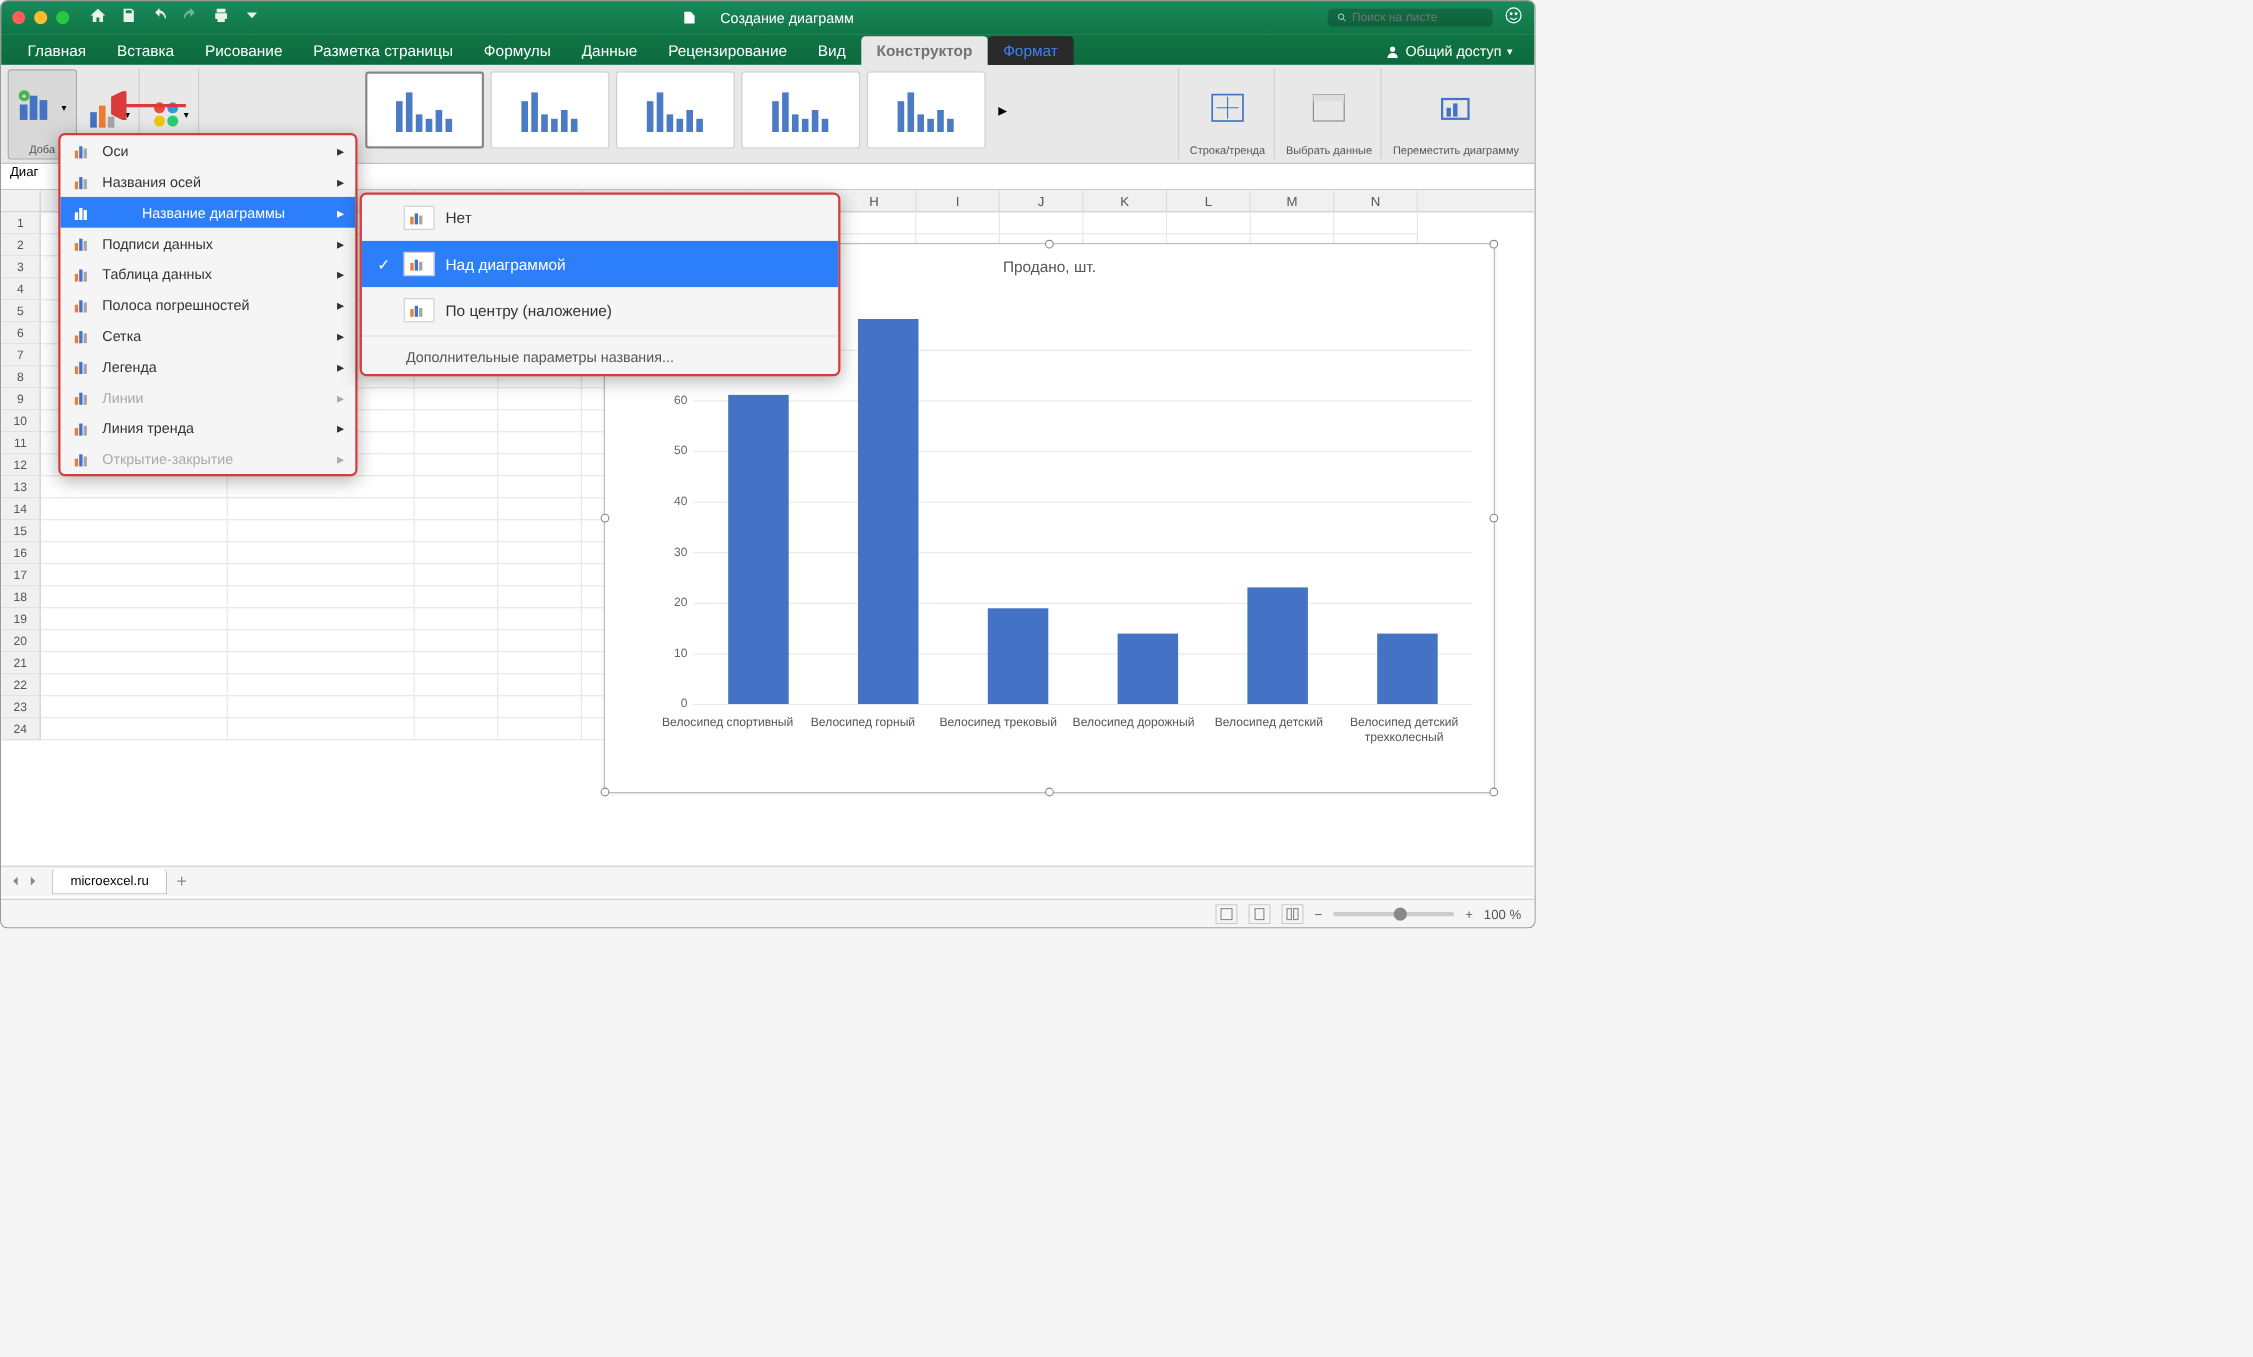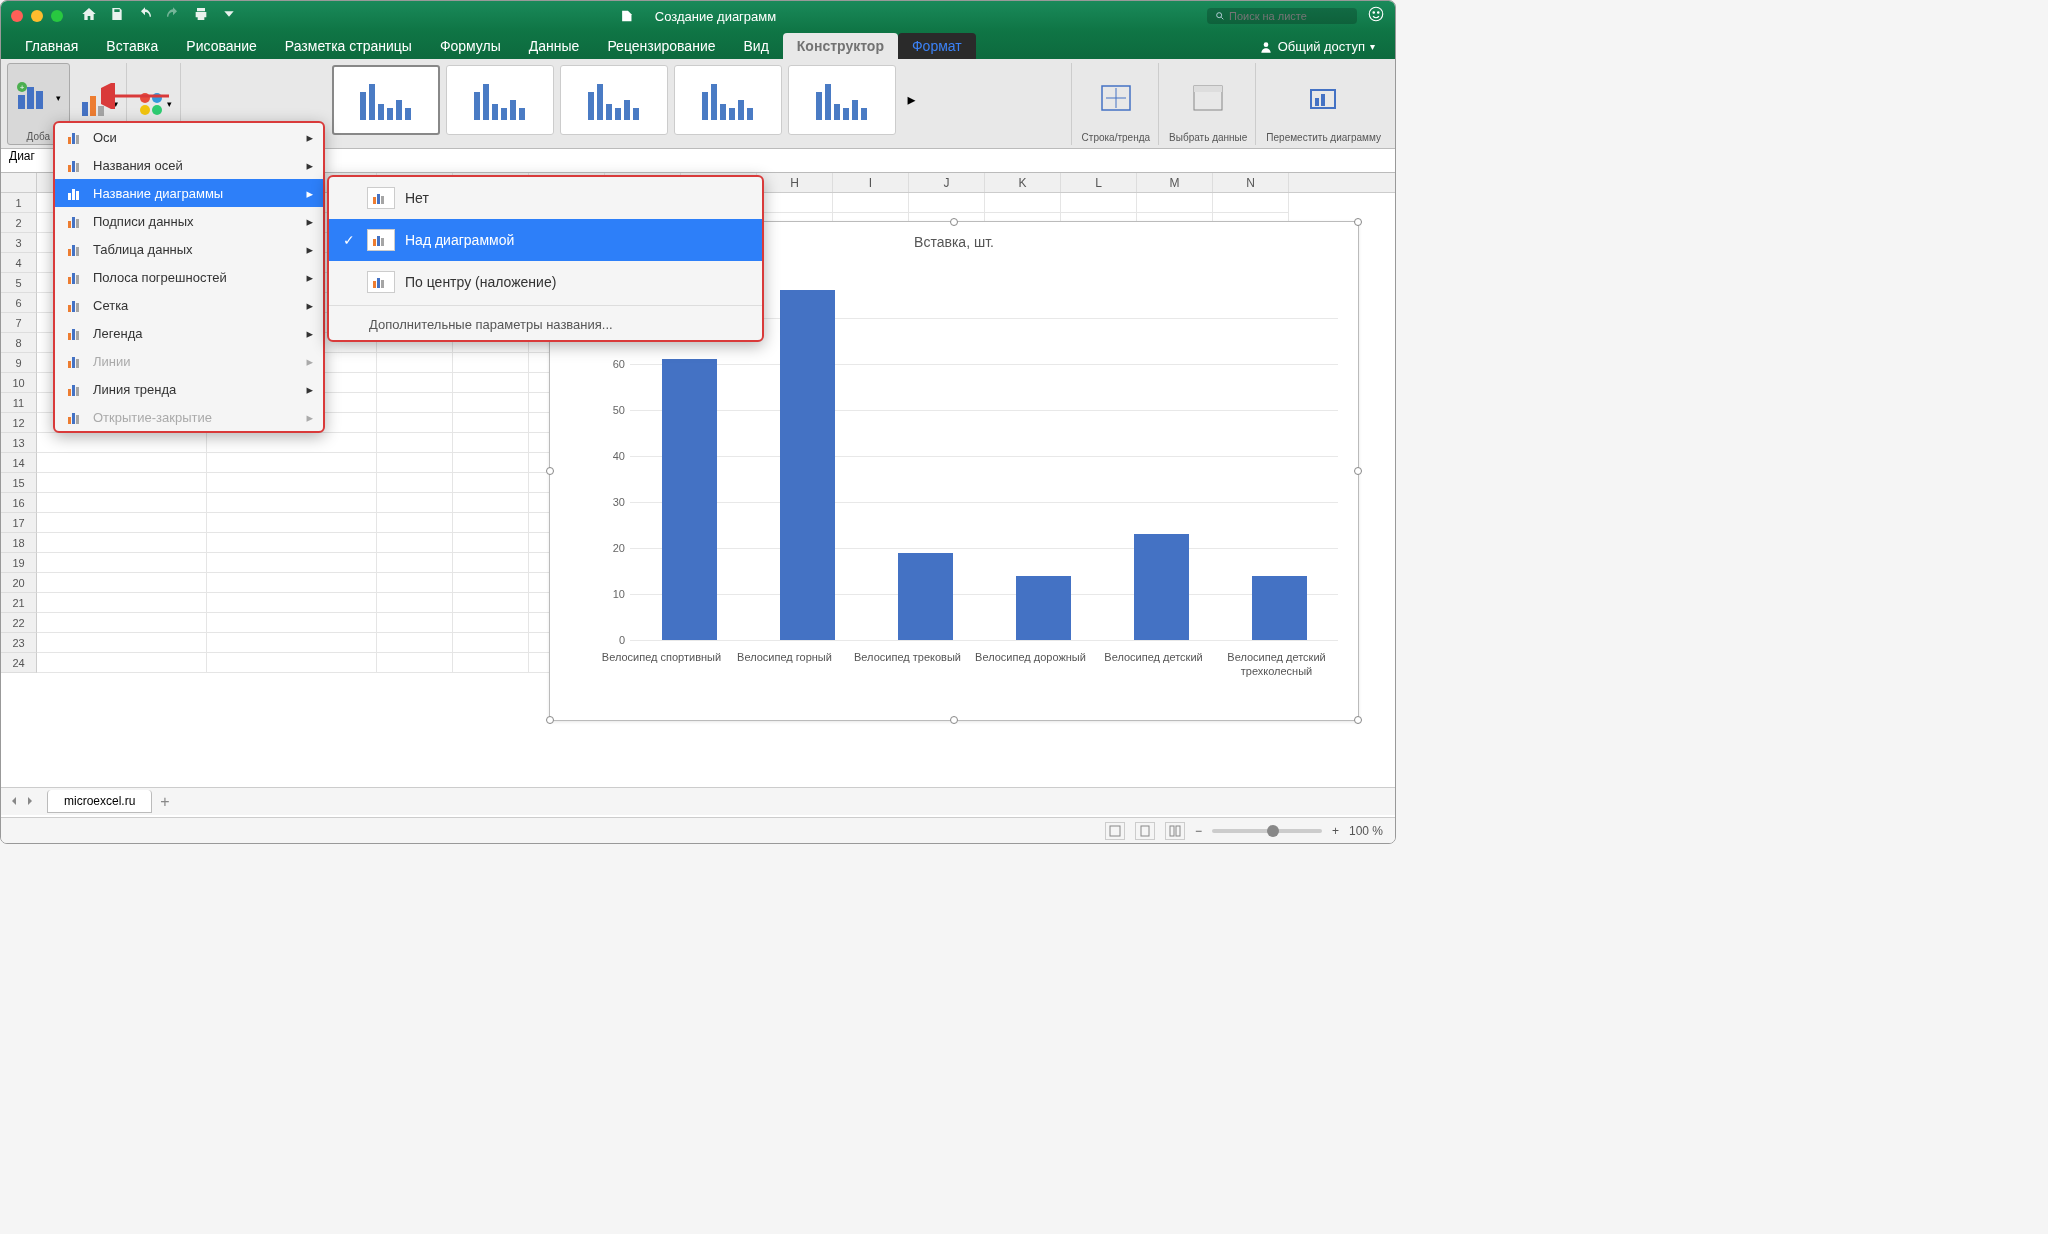--- a/index.html
+++ b/index.html
@@ -71,21 +71,21 @@
 .ytick{position:absolute;right:5px;font-size:11px;color:#666;transform:translateY(50%);}
 .grid-line{position:absolute;left:30px;right:0;height:1px;background:#e8e8e8;}
 .bars-area{position:absolute;left:30px;right:0;top:0;bottom:0;display:flex;justify-content:space-around;align-items:flex-end;}
 .bar{width:55px;background:#4472c4;}
 .xlabels{position:absolute;left:50px;right:20px;bottom:10px;height:60px;display:flex;justify-content:space-around;}
 .xlabel{width:120px;text-align:center;font-size:11px;color:#555;line-height:1.3;}
 
 
 .menu1 { position:absolute; left:52px; top:120px; width:272px; background:#f5f5f5; border:2px solid #d93a3a; border-radius:6px; box-shadow:0 4px 16px rgba(0,0,0,.3); z-index:100;}
 .menu1 .mi{display:flex;align-items:center;height:28px;padding:0 12px;font-size:13px;color:#333;position:relative;}
-.menu1 .mi.sel{background:#2d7ff9;color:#fff;}
+.menu1 .mi.sel{background:#2d7ff9;color:#fff;gap:36px;}
 .menu1 .mi.dis{color:#aaa;}
 .menu1 .mi svg{width:16px;height:16px;margin-right:10px;}
 .menu1 .mi .arr{position:absolute;right:10px;}
 .menu2 { position:absolute; left:326px; top:174px; width:437px; background:#f5f5f5; border:2px solid #d93a3a; border-radius:6px; box-shadow:0 4px 16px rgba(0,0,0,.3); z-index:101;}
 .menu2 .mi{display:flex;align-items:center;height:42px;padding:0 14px;font-size:14px;color:#333;}
 .menu2 .mi.sel{background:#2d7ff9;color:#fff;}
 .menu2 .mi .chk{width:18px;margin-right:6px;color:#fff;}
 .menu2 .mi .icn2{width:28px;height:22px;margin-right:10px;background:#fff;border:1px solid #ccc;display:flex;align-items:center;justify-content:center;}
 .menu2 .sep{height:1px;background:#ddd;margin:2px 0;}
 .menu2 .more{height:32px;font-size:13px;color:#555;padding:0 40px;display:flex;align-items:center;}
@@ -735,21 +735,21 @@
 
     <div class="chart-obj">
       <div class="handle h-tl"></div>
       <div class="handle h-tm"></div>
       <div class="handle h-tr"></div>
       <div class="handle h-ml"></div>
       <div class="handle h-mr"></div>
       <div class="handle h-bl"></div>
       <div class="handle h-bm"></div>
       <div class="handle h-br"></div>
-      <div class="chart-title">Вставка, шт.</div>
+      <div class="chart-title">Продано, шт.</div>
       <div class="plot">
         <div class="yaxis" id="yaxis">
             <div class="ytick" style="bottom:0%">0</div>
             <div class="ytick" style="bottom:12.5%">10</div>
             <div class="ytick" style="bottom:25%">20</div>
             <div class="ytick" style="bottom:37.5%">30</div>
             <div class="ytick" style="bottom:50%">40</div>
             <div class="ytick" style="bottom:62.5%">50</div>
             <div class="ytick" style="bottom:75%">60</div>
             <div class="ytick" style="bottom:87.5%">70</div>

